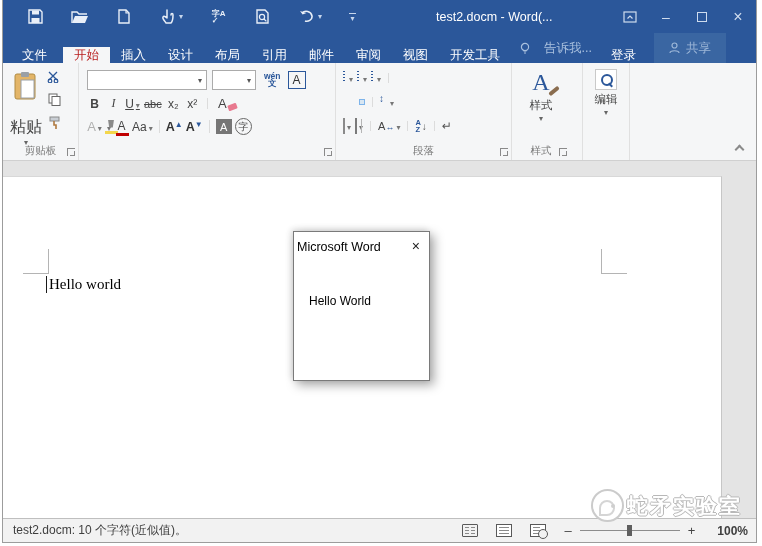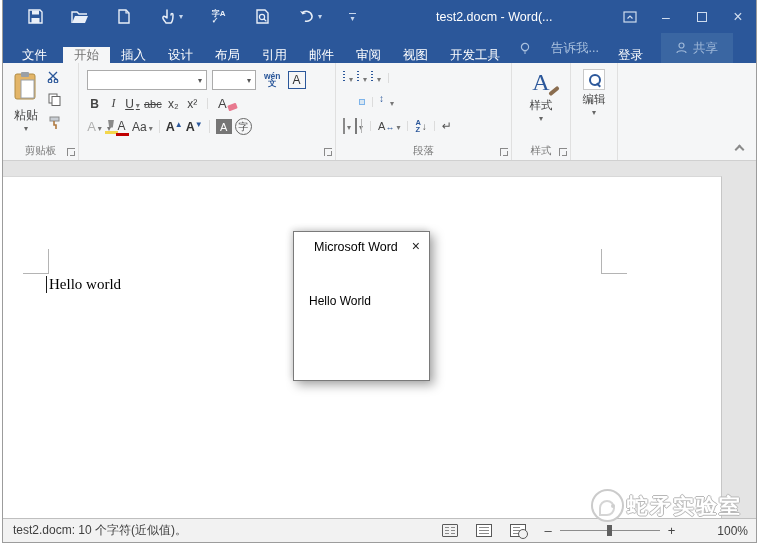--- a/index.html
+++ b/index.html
@@ -22,41 +22,41 @@
                color:#fff; font-size:12.5px; }
   .win-controls { position:absolute; right:0; top:0; height:33px; display:flex; }
   .wc { width:36px; height:33px; display:flex; align-items:center; justify-content:center; color:#cfdcee; font-size:14px; }
   .max-box { width:10px; height:10px; border:1px solid #cfdcee; }
 
   
   .tabrow { position:absolute; left:0; top:33px; right:0; height:30px; background:#2b579a;
             display:flex; align-items:stretch; font-size:12.5px; color:#fff; }
   .tab { display:flex; align-items:center; padding:0 11px; cursor:default; white-space:nowrap;margin-top:14px; }
   .tab.file { padding:0 16px; margin-left:3px; }
-  .tab.active { background:#f5f6f7; color:#737373; }
-  .tellme { display:flex; align-items:center; gap:21px; color:#a9c0de; padding:0 9px; }
+  .tab.active { background:#f5f6f7; color:#b91c1c; }
+  .tellme { display:flex; align-items:center; gap:14px; color:#a9c0de; padding:0 9px; }
   .signin { padding:0 10px; }
   .share { margin-left:8px; background:#3a66a2; display:flex; align-items:center; gap:6px; padding:0 15px; color:#9db7d8; }
 
   
   .ribbon { position:absolute; left:0; top:63px; right:0; height:98px; background:#f5f6f7;
             border-bottom:1px solid #d0d0d0; display:flex; font-size:12px; color:#444; }
   .rgroup { position:relative; height:100%; }
   .rgroup + .rgroup { border-left:1px solid #e0e0e0; }
   .gfoot { position:absolute; bottom:2px; left:0; right:0; text-align:center; font-size:10.5px; color:#7a7a7a; }
   .launcher { position:absolute; bottom:4px; right:3px; width:8px; height:8px;
               border-left:1px solid #8a8a8a; border-top:1px solid #8a8a8a; }
   .launcher::after { content:""; position:absolute; right:0; bottom:0; width:4px; height:4px;
               border-right:1px solid #8a8a8a; border-bottom:1px solid #8a8a8a; }
   .dd::after { content:"▾"; font-size:8px; color:#777; margin-left:2px; }
   .vdiv { width:1px; background:#dcdcdc; margin:2px 3px; align-self:stretch; }
 
   .g-clip { width:75px; }
   .paste-btn { position:absolute; left:6px; top:8px; width:34px; text-align:center; }
-  .paste-btn .plabel { font-size:12px; margin-top:3px; }
+  .paste-btn .plabel { font-size:16px; margin-top:13px; }
   .paste-btn .pcaret { font-size:8px; color:#666; }
   .clip-col { position:absolute; left:44px; top:8px; display:flex; flex-direction:column; gap:7px; align-items:center; }
 
   .g-font { width:257px; }
   .frow { position:absolute; left:8px; right:6px; display:flex; align-items:center; }
   .frow1 { top:7px; }  .frow2 { top:33px; gap:4px; }  .frow3 { top:55px; gap:3px; }
   .combo { height:20px; background:#fff; border:1px solid #ababab; position:relative; }
   .combo .cara { position:absolute; right:4px; top:5px; font-size:8px; color:#555; }
   .combo.fname { width:120px; }
   .combo.fsize { width:44px; margin-left:5px; }
@@ -104,42 +104,42 @@
   .scaleA { font-size:11px; } .scaleA i { font-style:normal; font-size:9px; color:#2b579a; }
   .pmark { font-size:12px; color:#555; }
 
   .g-sty { width:59px; }
   .bigbtn { position:absolute; left:0; right:0; top:6px; text-align:center; }
   .bigA { font-size:24px; color:#2b579a; font-family:"Liberation Serif",serif; position:relative; display:inline-block; }
   .bigA::after { content:""; position:absolute; right:-10px; bottom:3px; width:12px; height:4px; background:#8a6d4f;
                  transform:rotate(-40deg); border-radius:2px; }
   .bigbtn .blabel { font-size:11.5px; margin-top:2px; color:#444; }
   .bigbtn .bcaret { font-size:8px; color:#666; margin-top:1px; }
-  .g-edit { width:47px; }
+  .g-edit { width:47px;margin-left:12px; }
   .mag { position:relative; width:13px; height:13px; display:inline-block; }
   .mag::before { content:""; position:absolute; left:1px; top:1px; width:8px; height:8px; border:2px solid #2b579a; border-radius:50%; }
   .mag::after { content:""; position:absolute; right:0; bottom:0; width:5px; height:2px; background:#2b579a; transform:rotate(45deg); }
   .editbox { display:inline-flex; width:22px; height:21px; border:1px solid #c9c9c9; background:#fff;
              align-items:center; justify-content:center; }
   .collapse-chevron { position:absolute; right:13px; bottom:7px; width:7px; height:7px;
              border-left:2px solid #8a8a8a; border-top:2px solid #8a8a8a; transform:rotate(45deg); }
 
   
   .workspace { position:absolute; left:0; top:161px; right:0; height:358px; background:#e4e4e4; }
   .page { position:absolute; left:0; top:15px; width:719px; height:343px; background:#fff;
           border-top:1px solid #d8d8d8; border-right:1px solid #c6c6c6; }
   .crop { position:absolute; background:#b4b4b4; }
   .doc-cursor { position:absolute; left:43px; top:99px; width:1px; height:17px; background:#1a1a1a; }
   .doc-text { position:absolute; left:46px; top:99px; font-family:"Liberation Serif", serif; font-size:15px; color:#000; }
 
   
   .dialog { position:absolute; left:290px; top:231px; width:137px; height:150px; background:#fff;
             border:1px solid #7a7a7a; z-index:40;
             box-shadow:4px 4px 10px rgba(0,0,0,.35), -2px -2px 6px rgba(0,0,0,.12); font-size:12px; color:#000; }
-  .dlg-title { position:absolute; left:20px; top:8px; font-size:12.5px; }
+  .dlg-title { position:absolute; left:3px; top:8px; font-size:12.5px; }
   .dlg-close { position:absolute; right:9px; top:6px; font-size:14px; color:#222; }
   .dlg-msg { position:absolute; left:15px; top:62px; font-size:12px; }
   .dlg-foot { position:absolute; left:0; right:0; bottom:0; height:50px; background:#f0f0f0; }
   .dlg-ok { position:absolute; right:14px; bottom:12px; width:88px; height:25px; background:#e7e7e7;
             border:2px solid #0078d7; outline:1px dotted #000; outline-offset:-4px;
             font-size:12px; display:flex; align-items:center; justify-content:center; font-family:"Liberation Sans",sans-serif; }
 
   
   .statusbar { position:absolute; left:0; right:0; bottom:0; height:24px; background:#f2f2f2;
                border-top:1px solid #bfbfbf; display:flex; align-items:center; font-size:12px; color:#3f3f3f; }
@@ -157,21 +157,21 @@
              background:repeating-linear-gradient(#8a8a8a 0 1px, transparent 1px 3px); }
   .vi-web { border:1px solid #595959; background:#fff; }
   .vi-web::before { content:""; position:absolute; left:2px; right:5px; top:2px; height:8px;
              background:repeating-linear-gradient(#8a8a8a 0 1px, transparent 1px 3px); }
   .vi-web::after { content:""; position:absolute; right:-3px; bottom:-3px; width:8px; height:8px; border-radius:50%;
              background:#f2f2f2; border:1px solid #595959; }
   .zoomctl { display:flex; align-items:center; gap:8px; }
   .ztrack { position:relative; width:100px; height:1px; background:#8c8c8c; }
   .zthumb { position:absolute; left:47px; top:-5px; width:5px; height:11px; background:#5f5f5f; }
   .zsign { font-size:13px; color:#444; }
-  .zlevel { margin-left:24px; }
+  .zlevel { margin-left:4px;font-weight:bold; }
 
   
   .watermark { position:absolute; right:14px; top:489px; display:flex; align-items:center; gap:3px; z-index:60; }
   .wm-logo { width:33px; height:33px; border-radius:50%; background:#fff; border:2px solid #cbcbcb; position:relative; }
   .wm-logo::before { content:""; position:absolute; left:6px; top:9px; width:12px; height:12px;
                      border:2px solid #d5d5d5; border-radius:50% 50% 50% 0; }
   .wm-logo::after { content:""; position:absolute; right:7px; top:13px; width:4px; height:4px; border-radius:50%; background:#cfcfcf; }
   .wm-text { font-size:21px; font-weight:bold; letter-spacing:2px; color:#fff;
              text-shadow:-1px 0 #b8b8b8, 1px 0 #b8b8b8, 0 -1px #b8b8b8, 0 1px #b8b8b8; }
 </style>

